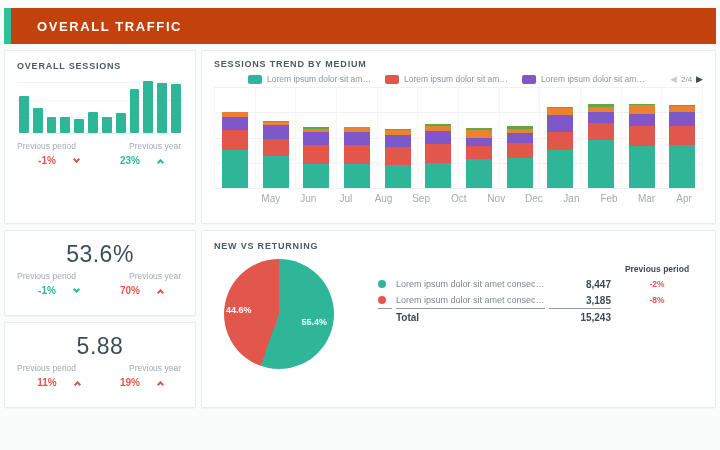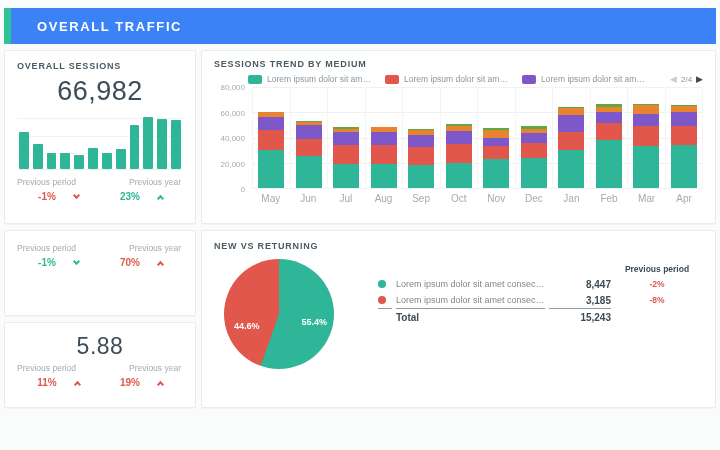--- a/index.html
+++ b/index.html
@@ -1,21 +1,21 @@
 <!DOCTYPE html>
 <html><head>
 <meta charset="utf-8">
 <style>
   * { margin:0; padding:0; box-sizing:border-box; }
   html,body { width:720px; height:450px; background:#fafbfb; font-family:"Liberation Sans",sans-serif; overflow:hidden; }
 
   
   .hdr { display:flex; height:36px; margin:8px 4px 6px 4px; }
   .hdr-accent { width:7px; background:#2fc295; }
-  .hdr-bar { flex:1; background:#3b82f6; display:flex; align-items:center; padding-left:26px; }
+  .hdr-bar { flex:1; background:#c2410c; display:flex; align-items:center; padding-left:26px; }
   .hdr-title { font-size:13px; font-weight:bold; color:#fff; letter-spacing:1.6px; }
 
   
   .grid { display:flex; gap:5px; margin:0 4px; }
   .col-left { width:192px; display:flex; flex-direction:column; gap:6px; }
   .col-right { flex:1; display:flex; flex-direction:column; gap:6px; min-width:0; }
   .panel { background:#fff; border:1px solid #e9ecec; border-radius:2px; box-shadow:0 1px 1px rgba(0,0,0,.03); }
   .ptitle { font-size:9px; font-weight:bold; color:#4a5a63; letter-spacing:.8px; }
 
   
@@ -64,21 +64,21 @@
   .seg { width:100%; }
   .trend-x { display:flex; margin-left:38px; margin-top:4px; }
   .xlabel { flex:1; text-align:center; font-size:10px; color:#a3abb0; }
 
   
   .p-nvr { height:178px; padding:10px 12px; }
   .nvr-body { display:flex; margin-top:2px; }
   .pie-wrap { width:110px; height:110px; position:relative; margin:6px 0 0 10px; flex:none; }
   .pie { width:110px; height:110px; border-radius:50%; }
   .pie-label { position:absolute; color:#fff; font-size:9px; font-weight:bold; }
-  .pl-left { left:10px; top:46px;margin-top:16px; }
+  .pl-left { left:2px; top:46px; }
   .pl-right { right:7px; top:58px; }
 
   .nvr-table { flex:1; margin:8px 4px 0 44px; display:grid; grid-template-columns:14px 1fr 62px 84px; column-gap:4px; align-content:start; }
   .nvr-table > div { padding:2.5px 0; }
   .th-prev { font-size:8.5px; font-weight:bold; color:#3c4b54; text-align:center; }
   .dotc { display:flex; align-items:center; }
   .dot { width:8px; height:8px; border-radius:50%; }
   .lbl { font-size:9px; color:#7d888f; white-space:nowrap; overflow:hidden; text-overflow:ellipsis; }
   .val { font-size:10px; font-weight:bold; color:#3c4b54; text-align:right; }
   .prevv { font-size:8.5px; font-weight:bold; color:#e2574c; text-align:center; }
@@ -93,21 +93,20 @@
   <div class="hdr-bar">
     <h1 class="hdr-title">OVERALL TRAFFIC</h1>
   </div>
 </header>
 
 <main class="grid">
   <div class="col-left">
 
     <section class="panel p-sessions">
       <h2 class="ptitle">OVERALL SESSIONS</h2>
-      <div class="big-val">66,982</div>
       <div class="mini-chart">
           <div class="mini-grid" style="top: 8%;"></div>
           <div class="mini-grid" style="top: 40%;"></div>
           <div class="mini-grid" style="top: 70%;"></div>
           <div class="mini-bar" style="height: 66.6667%; background: rgb(47, 181, 151);"></div>
           <div class="mini-bar" style="height: 45%; background: rgb(47, 181, 151);"></div>
           <div class="mini-bar" style="height: 28.3333%; background: rgb(47, 181, 151);"></div>
           <div class="mini-bar" style="height: 30%; background: rgb(47, 181, 151);"></div>
           <div class="mini-bar" style="height: 25%; background: rgb(47, 181, 151);"></div>
           <div class="mini-bar" style="height: 38.3333%; background: rgb(47, 181, 151);"></div>
@@ -130,20 +129,21 @@
           <div class="stat-label">Previous year</div>
           <div class="stat-val pos">
             <span>23%</span>
             <i class="chev up"></i>
           </div>
         </div>
       </div>
     </section>
 
     <section class="panel p-small">
+      <div class="big-val">53.6%</div>
       <div class="stat-row">
         <div class="stat">
           <div class="stat-label">Previous period</div>
           <div class="stat-val pos">
             <span>-1%</span>
             <i class="chev down"></i>
           </div>
         </div>
         <div class="stat right">
           <div class="stat-label">Previous year</div>
@@ -194,27 +194,20 @@
           <span class="tl-swatch" style="background: rgb(126, 87, 200);"></span>
           <span class="tl-label">Lorem ipsum dolor sit ame…</span>
         </div>
         <div class="pager">
           <button class="pager-btn pager-prev">◀</button>
           <span class="pager-label">2/4</span>
           <button class="pager-btn pager-next">▶</button>
         </div>
       </div>
       <div class="trend-body">
-        <div class="trend-y">
-            <div class="ytick" style="top: 0%;">80,000</div>
-            <div class="ytick" style="top: 25%;">60,000</div>
-            <div class="ytick" style="top: 50%;">40,000</div>
-            <div class="ytick" style="top: 75%;">20,000</div>
-            <div class="ytick" style="top: 100%;">0</div>
-          </div>
         <div class="trend-plot">
             <div class="gridline" style="top: 0%;"></div>
             <div class="gridline" style="top: 25%;"></div>
             <div class="gridline" style="top: 50%;"></div>
             <div class="gridline" style="top: 75%;"></div>
             <div class="gridline" style="top: 100%;"></div>
             <div class="trend-cols">
               <div class="trend-col">
                 <div class="trend-stack">
                   <div class="seg" style="height: 37.5%; background: rgb(47, 181, 151);"></div>

